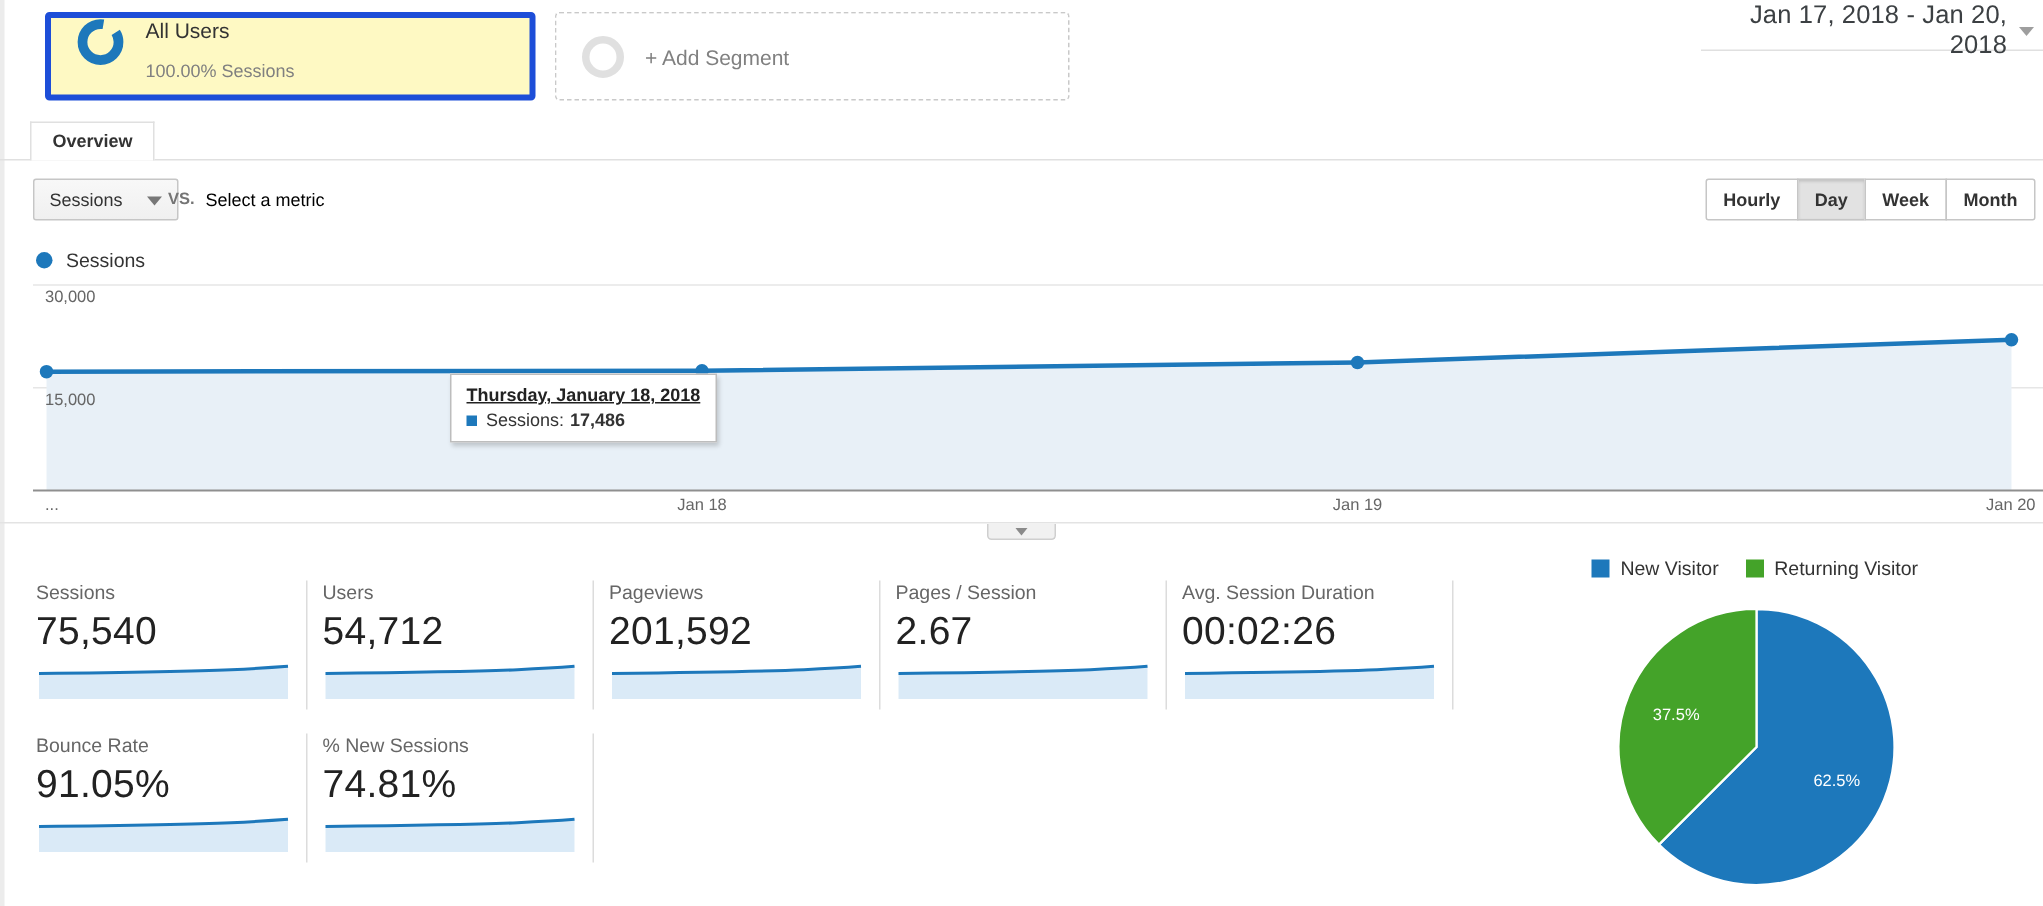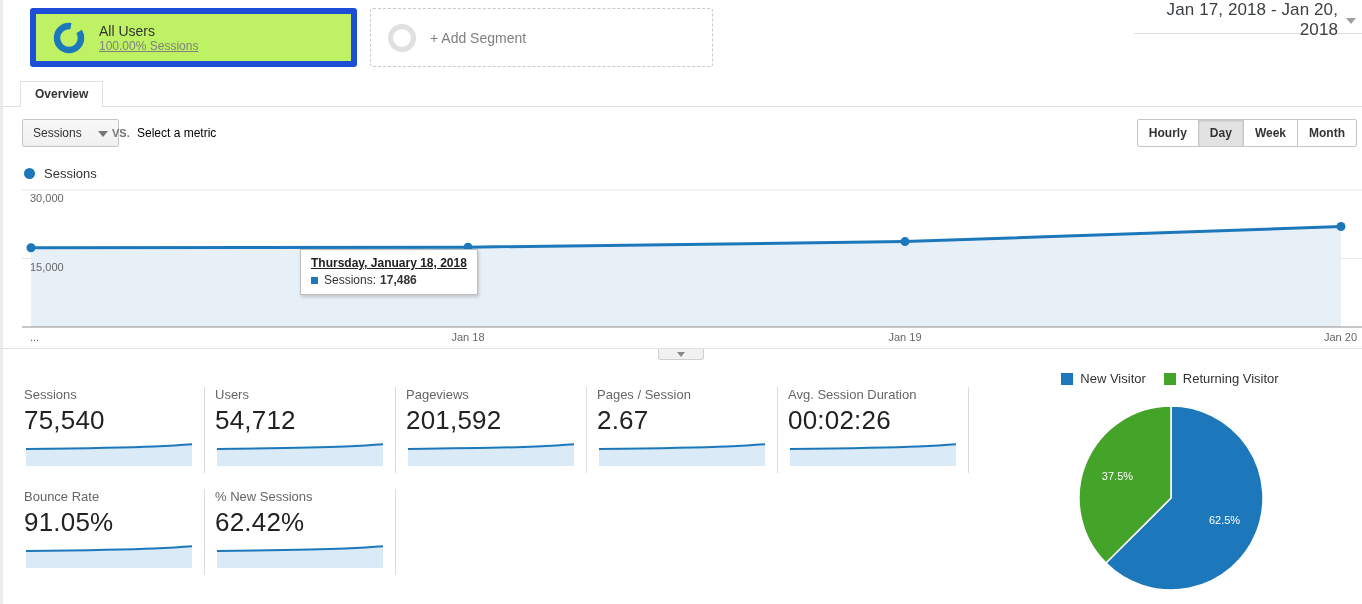--- a/index.html
+++ b/index.html
@@ -4,26 +4,26 @@
 <style>
   * { margin: 0; padding: 0; box-sizing: border-box; }
   html, body { background: #fff; }
   body { font-family: "Liberation Sans", "DejaVu Sans", sans-serif; color: #333; }
   .page { position: relative; width: 1362px; height: 604px; background: #fff; overflow: hidden; }
 
   .left-strip { position: absolute; left: 0; top: 0; width: 3px; height: 604px; background: #ececec; }
 
   
   .segment-chip { position: absolute; left: 30px; top: 8px; width: 327px; height: 59px;
-    border: 6px solid #1d4ed8; border-radius: 3px; background: #bef264;
-    display: flex; align-items: center; cursor: pointer; }
+    border: 4px solid #1d4ed8; border-radius: 3px; background: #fef9c3;
+    display: flex; align-items: flex-start; cursor: pointer; }
   .segment-chip .donut-wrap { margin-left: 17px; width: 32px; height: 32px; }
   .segment-text { margin-left: 14px; }
   .segment-title { font-size: 14px; color: #333; }
-  .segment-sub { font-size: 12px; color: #808080; margin-top: 0; text-decoration: underline; }
+  .segment-sub { font-size: 12px; color: #808080; margin-top: 12px; }
 
   .add-segment { position: absolute; left: 370px; top: 8px; width: 343px; height: 59px;
     border: 1px dashed #c9c9c9; border-radius: 3px; background: #fff;
     display: flex; align-items: center; cursor: pointer; }
   .add-segment .donut-gray { margin-left: 17px; width: 28px; height: 28px; border-radius: 50%;
     border: 5px solid #e0e0e0; }
   .add-segment-label { margin-left: 14px; font-size: 14px; color: #808080; }
 
   .date-range { position: absolute; right: 0; top: 6px; width: 228px; height: 28px;
     border-bottom: 1px solid #e0e0e0; text-align: right; cursor: pointer;
@@ -223,21 +223,21 @@
       <div class="metric-card">
         <div class="metric-label">Bounce Rate</div>
         <div class="metric-value">91.05%</div>
         <svg width="170" height="26" class="metric-spark">
           <path d="M2,8 C55,7.4 100,6.8 130,5.5 C148,4.6 160,3.8 168,3.2 L168,25 L2,25 Z" fill="#daeaf7"></path>
           <path d="M2,8 C55,7.4 100,6.8 130,5.5 C148,4.6 160,3.8 168,3.2" fill="none" stroke="#1d78bb" stroke-width="2"></path>
         </svg>
       </div>
       <div class="metric-card">
         <div class="metric-label">% New Sessions</div>
-        <div class="metric-value">62.42%</div>
+        <div class="metric-value">74.81%</div>
         <svg width="170" height="26" class="metric-spark">
           <path d="M2,8 C55,7.4 100,6.8 130,5.5 C148,4.6 160,3.8 168,3.2 L168,25 L2,25 Z" fill="#daeaf7"></path>
           <path d="M2,8 C55,7.4 100,6.8 130,5.5 C148,4.6 160,3.8 168,3.2" fill="none" stroke="#1d78bb" stroke-width="2"></path>
         </svg>
       </div>
     </div>
 
   <div class="pie-legend">
       <div class="pie-legend-item">
         <span class="pie-legend-swatch" style="background: rgb(29, 120, 187);"></span>

